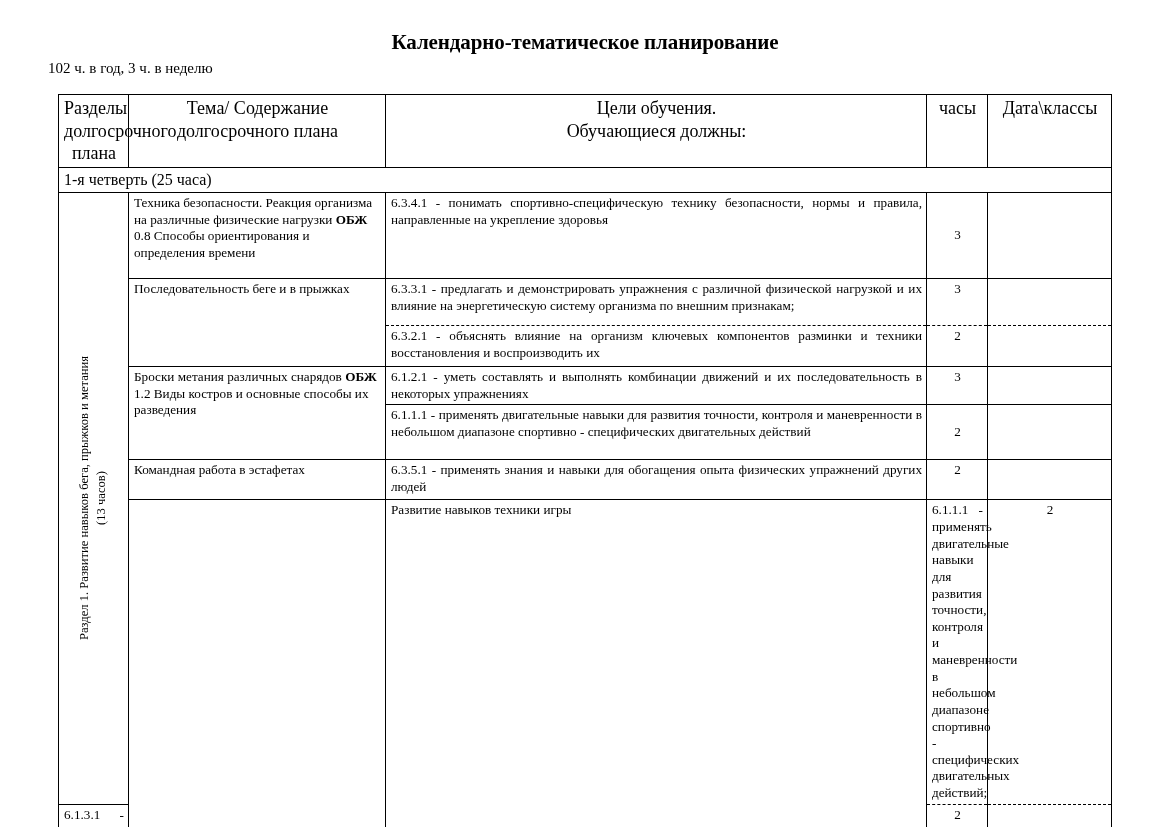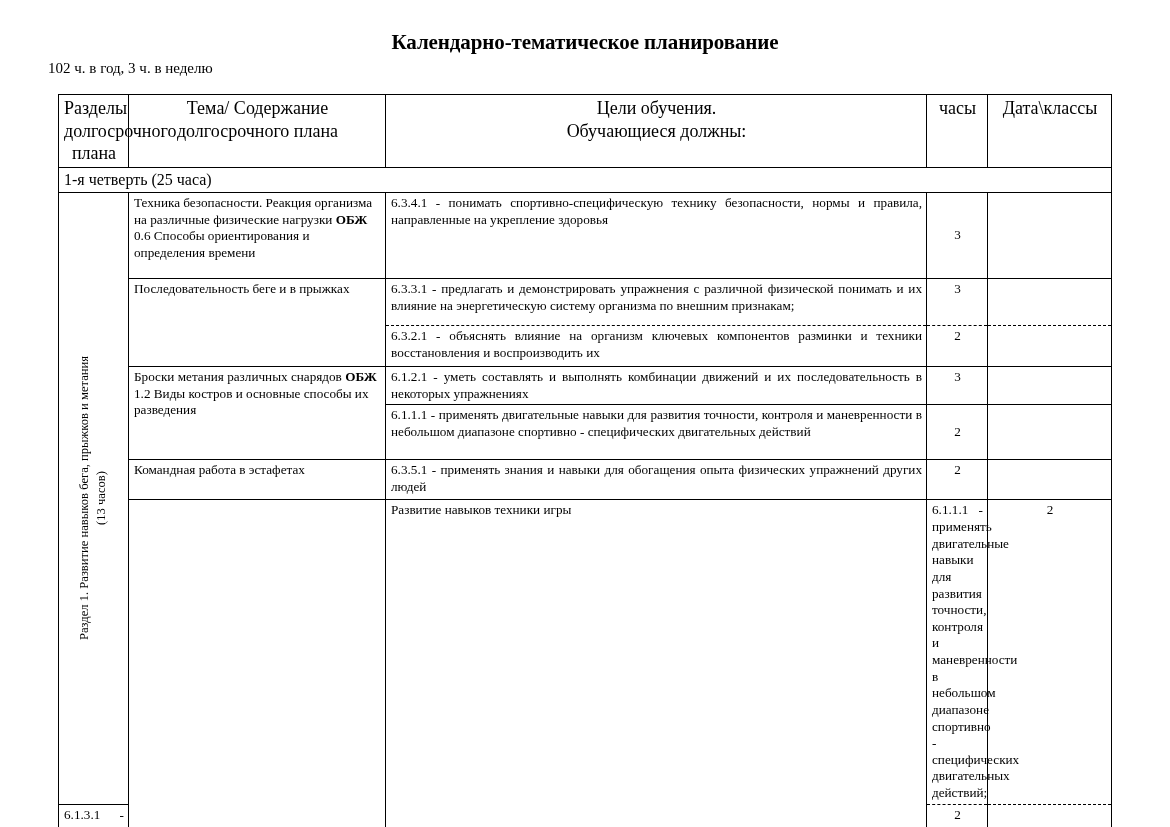--- a/index.html
+++ b/index.html
@@ -159,32 +159,32 @@
             <div class="rot-text">
               <span>Раздел 1. Развитие навыков бега, прыжков и метания</span><br>
               <span>(13 часов)</span>
             </div>
           </div>
         </td>
         <td class="theme">
           <span>Техника безопасности. Реакция</span>
           <span>организма на различные физические</span>
           <span>нагрузки</span>
-          <b>ОБЖ</b><span> 0.6 Способы ориентирования и определения времени</span>
+          <b>ОБЖ</b><span> 0.8 Способы ориентирования и определения времени</span>
         </td>
         <td class="goal">6.3.4.1 - понимать спортивно-специфическую технику безопасности, нормы и правила, направленные на укрепление здоровья</td>
         <td class="hours mid">3</td>
         <td></td>
       </tr>
 
       <tr style="height:47px;">
         <td class="theme no-bottom" rowspan="2">
           <span>Последовательность беге и в прыжках</span>
         </td>
-        <td class="goal dash-bottom">6.3.3.1 - предлагать и демонстрировать упражнения с различной физической понимать и их влияние на энергетическую систему организма по внешним признакам;</td>
+        <td class="goal dash-bottom">6.3.3.1 - предлагать и демонстрировать упражнения с различной физической нагрузкой и их влияние на энергетическую систему организма по внешним признакам;</td>
         <td class="hours dash-bottom">3</td>
         <td class="dash-bottom"></td>
       </tr>
 
       <tr style="height:41px;">
         <td class="goal dash-top">6.3.2.1 - объяснять влияние на организм ключевых компонентов разминки и техники восстановления и воспроизводить их</td>
         <td class="hours dash-top">2</td>
         <td class="dash-top"></td>
       </tr>
 

